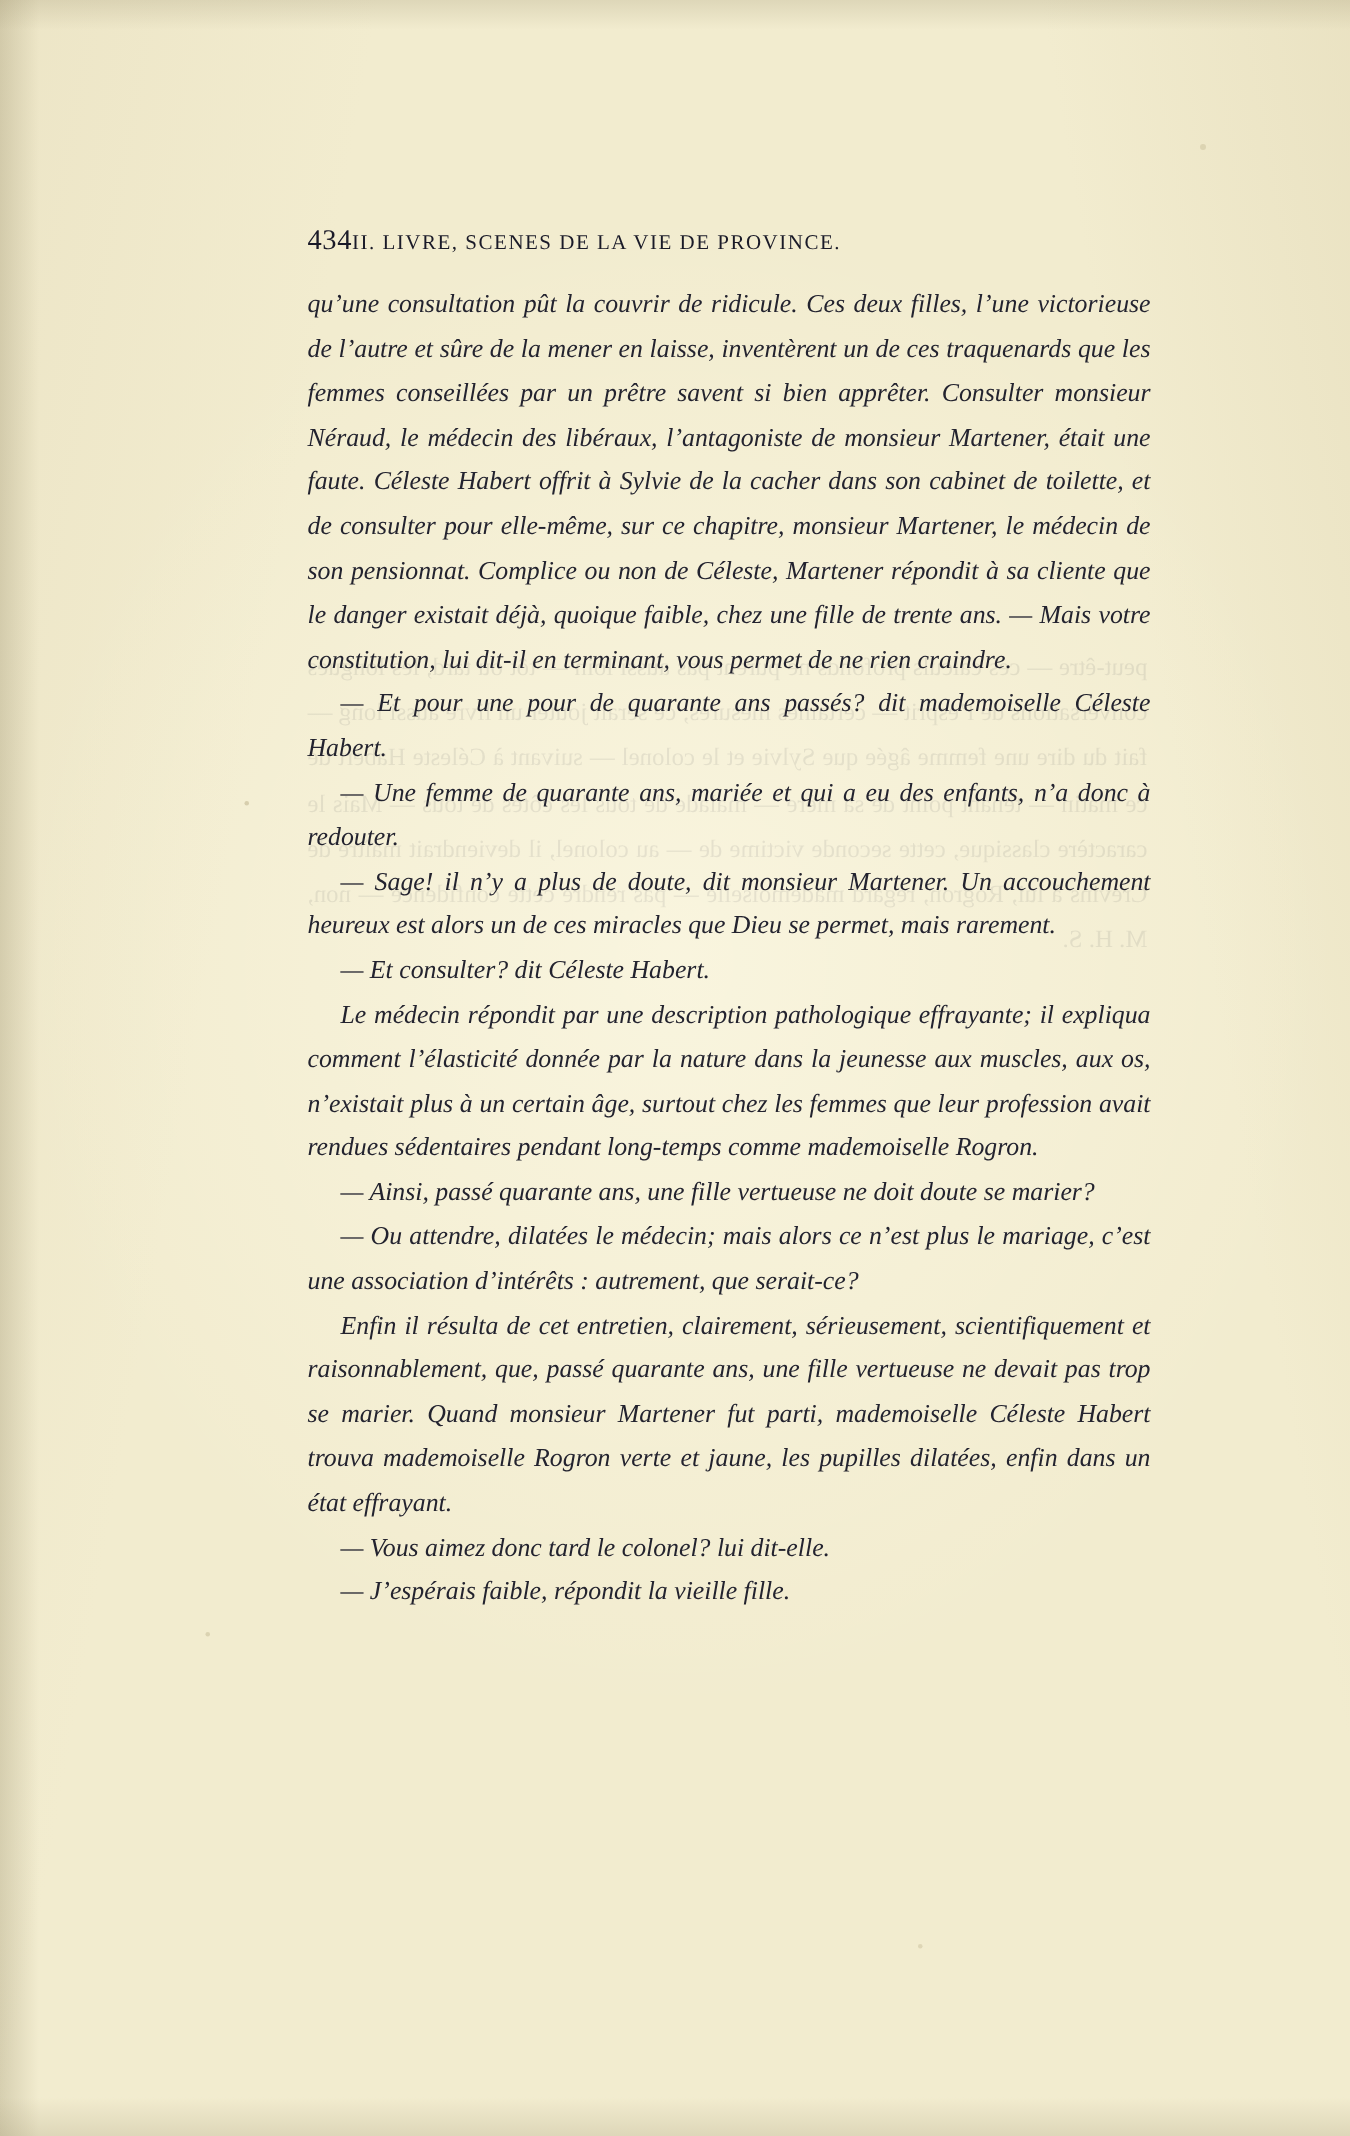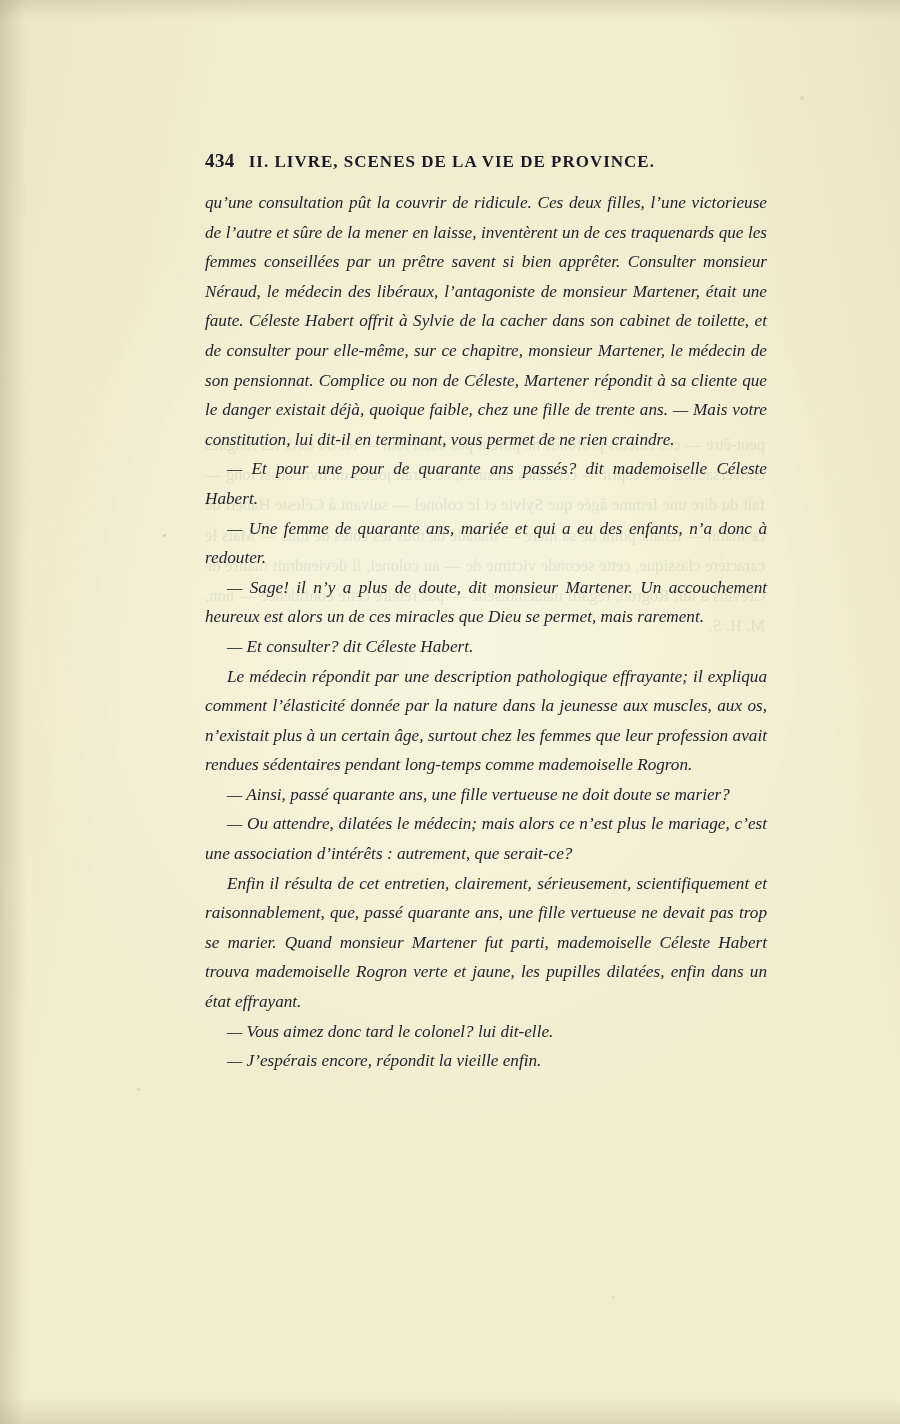--- a/index.html
+++ b/index.html
@@ -45,31 +45,29 @@
     position: absolute;
     inset: 0;
   }
   .header-line {
     position: absolute;
     left: 205px;
     top: 150px;
     width: 560px;
     display: flex;
     align-items: baseline;
-    gap: 14px;
     white-space: nowrap;
-    font-weight: bold;
   }
   .folio {
     font-size: 19px;
     letter-spacing: 0.4px;
     font-family: "Liberation Serif", serif;
   }
   .running-head {
-    font-size: 17px;
+    font-size: 14px;
     letter-spacing: 1.0px;
     font-variant: small-caps;
     text-transform: uppercase;
   }
   .textblock {
     position: absolute;
     left: 205px;
     top: 188px;
     width: 562px;
     font-size: 17.2px;
@@ -144,21 +142,21 @@
     <p>qu’une consultation pût la couvrir de ridicule. Ces deux filles, l’une victorieuse de l’autre et sûre de la mener en laisse, inventèrent un de ces traquenards que les femmes conseillées par un prêtre savent si bien apprêter. Consulter monsieur Néraud, le médecin des libéraux, l’antagoniste de monsieur Martener, était une faute. Céleste Habert offrit à Sylvie de la cacher dans son cabinet de toilette, et de consulter pour elle-même, sur ce chapitre, monsieur Martener, le médecin de son pensionnat. Complice ou non de Céleste, Martener répondit à sa cliente que le danger existait déjà, quoique faible, chez une fille de trente ans. — Mais votre constitution, lui dit-il en terminant, vous permet de ne rien craindre.</p>
     <p class="dash">— Et pour une pour de quarante ans passés? dit mademoiselle Céleste Habert.</p>
     <p class="dash">— Une femme de quarante ans, mariée et qui a eu des enfants, n’a donc à redouter.</p>
     <p class="dash">— Sage! il n’y a plus de doute, dit monsieur Martener. Un accouchement heureux est alors un de ces miracles que Dieu se permet, mais rarement.</p>
     <p class="dash">— Et consulter? dit Céleste Habert.</p>
     <p class="indent">Le médecin répondit par une description pathologique effrayante; il expliqua comment l’élasticité donnée par la nature dans la jeunesse aux muscles, aux os, n’existait plus à un certain âge, surtout chez les femmes que leur profession avait rendues sédentaires pendant long-temps comme mademoiselle Rogron.</p>
     <p class="dash">— Ainsi, passé quarante ans, une fille vertueuse ne doit doute se marier?</p>
     <p class="dash">— Ou attendre, dilatées le médecin; mais alors ce n’est plus le mariage, c’est une association d’intérêts : autrement, que serait-ce?</p>
     <p class="indent">Enfin il résulta de cet entretien, clairement, sérieusement, scientifiquement et raisonnablement, que, passé quarante ans, une fille vertueuse ne devait pas trop se marier. Quand monsieur Martener fut parti, mademoiselle Céleste Habert trouva mademoiselle Rogron verte et jaune, les pupilles dilatées, enfin dans un état effrayant.</p>
     <p class="dash">— Vous aimez donc tard le colonel? lui dit-elle.</p>
-    <p class="dash">— J’espérais encore, répondit la vieille enfin.</p>
+    <p class="dash">— J’espérais faible, répondit la vieille fille.</p>
   </div>
 
 </div>
 
 <div class="edge-shadow-left"></div>
 <div class="edge-shadow-top"></div>
 <div class="edge-shadow-bottom"></div>
 
 <div class="speck" style="left:163px;top:534px;width:3px;height:3px;"></div>
 <div class="speck" style="left:800px;top:96px;width:4px;height:4px;opacity:0.35;"></div>

